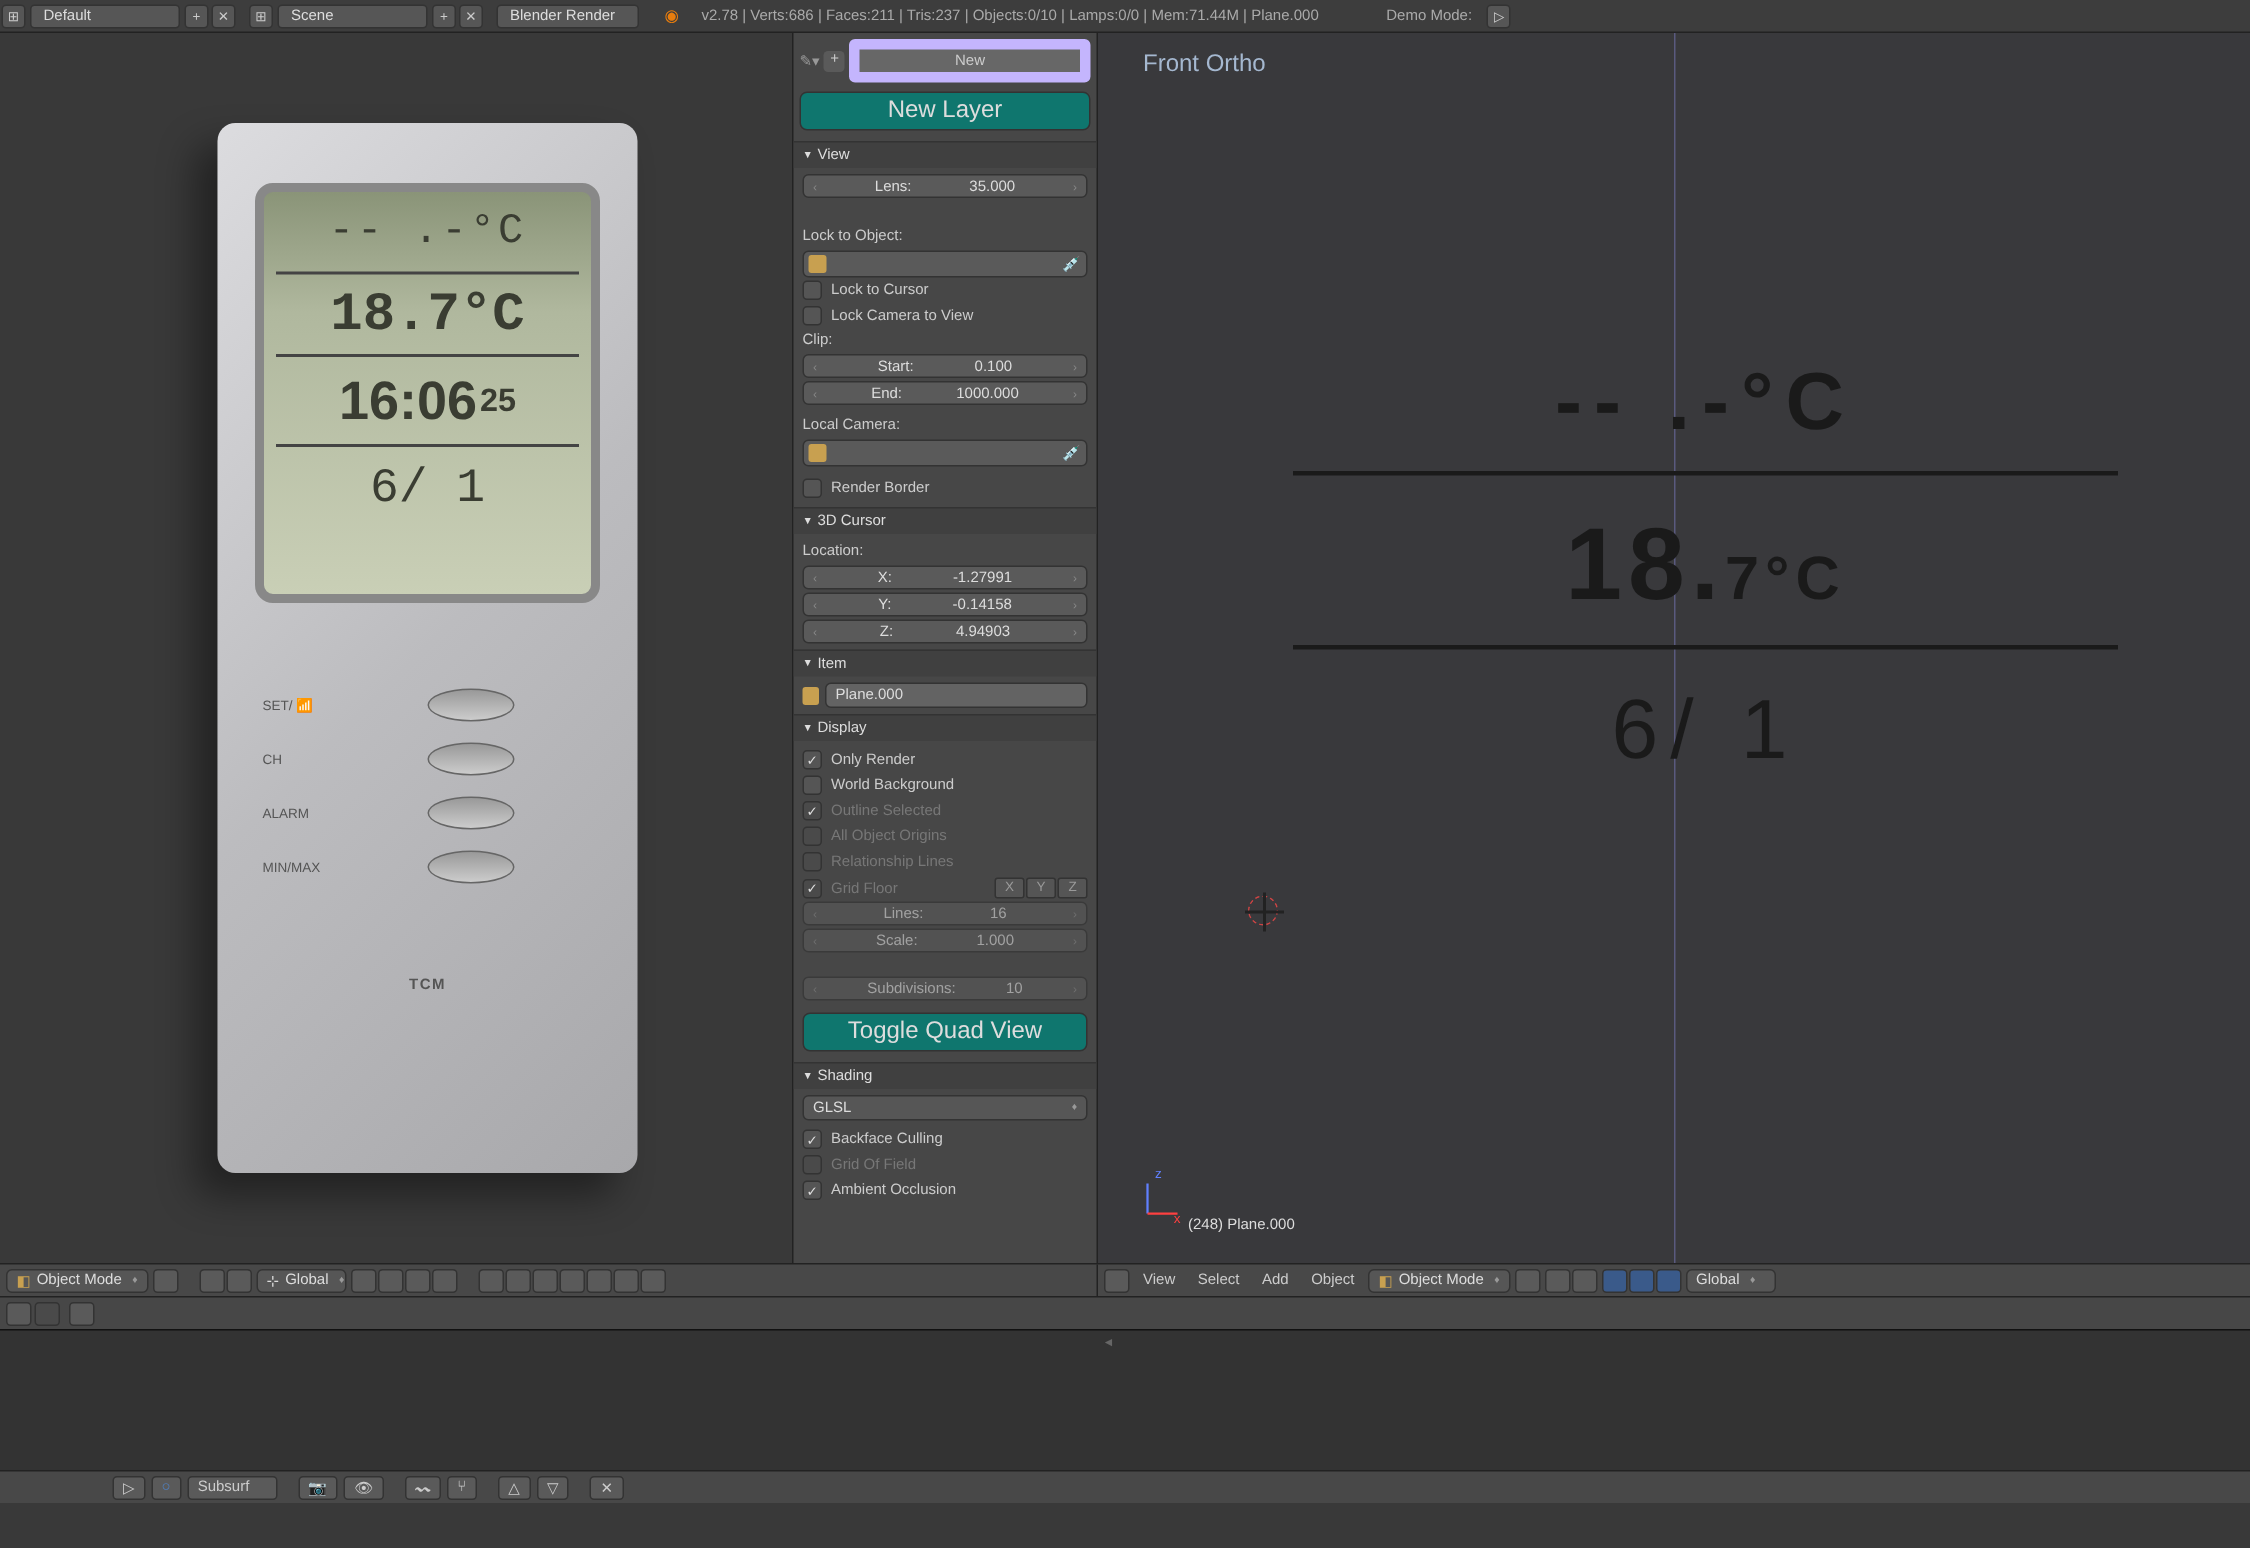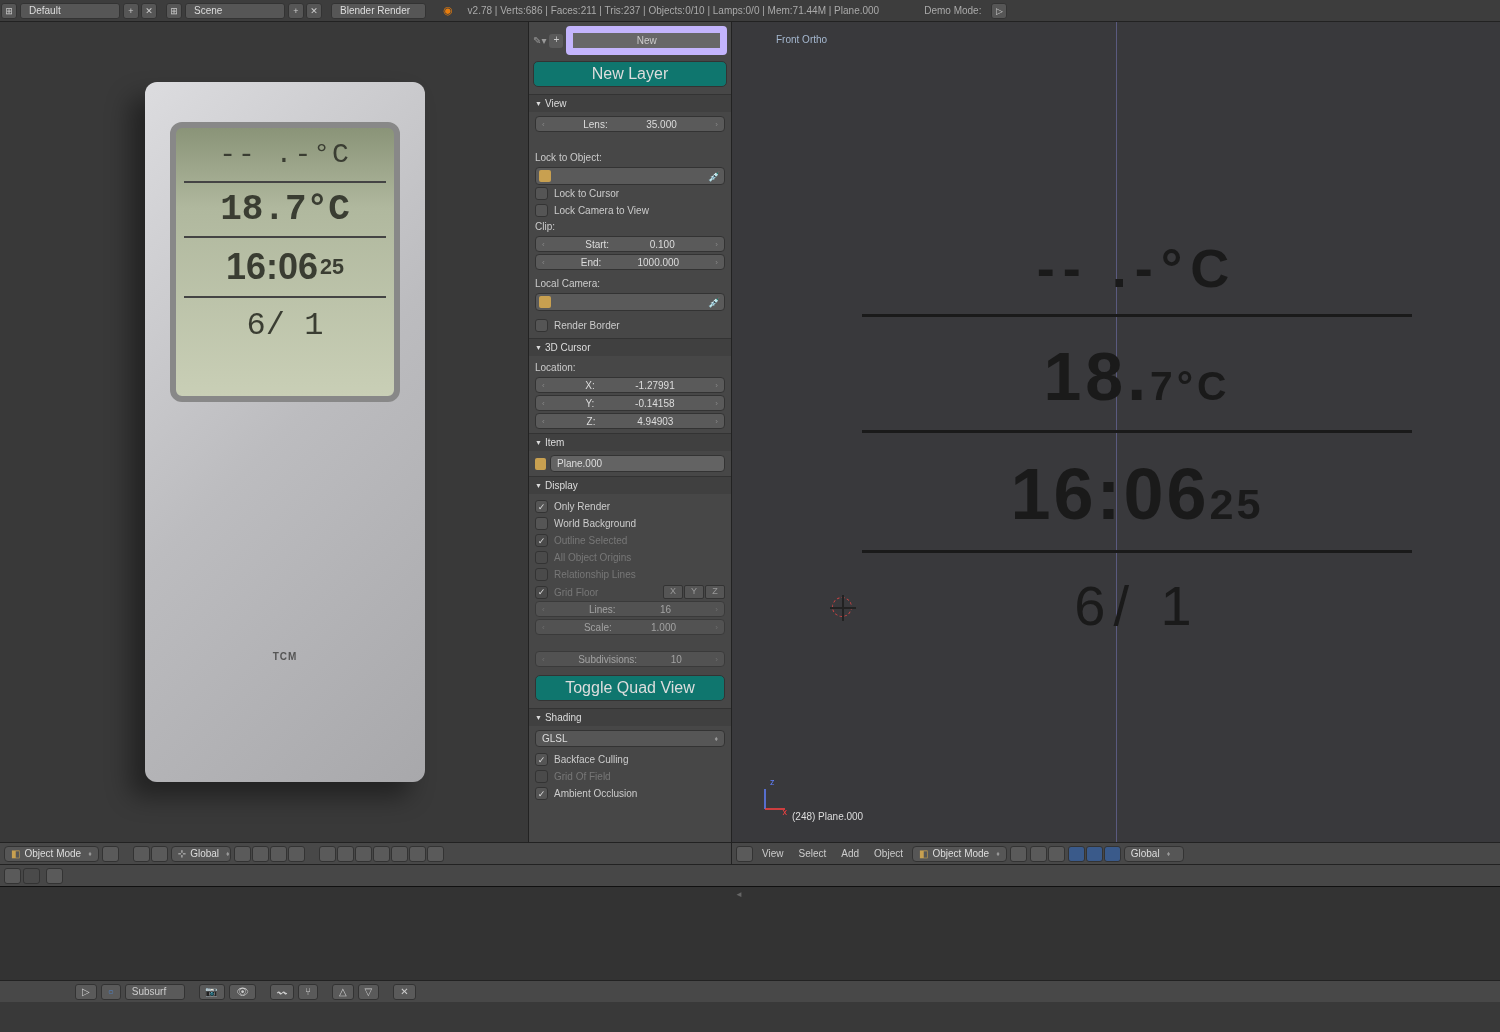--- a/index.html
+++ b/index.html
@@ -53,21 +53,21 @@
 .checkbox-label { font-size: 10px; color: #ccc; }
 .checkbox-label.disabled { color: #777; }
 .axis-btns { display: flex; gap: 1px; margin-left: auto; }
 .axis-btn { width: 20px; height: 14px; background: #555; border: 1px solid #333; font-size: 9px; color: #999; text-align: center; border-radius: 2px; }
 .dropdown-field { background: #565656; border: 1px solid #333; border-radius: 4px; padding: 2px 6px; font-size: 10px; color: #ddd; width: 100%; display: flex; justify-content: space-between; align-items: center; height: 17px; }
 .dropdown-field::after { content: '♦'; font-size: 7px; color: #999; }
 .big-button { background: #0f766e; border: 1px solid #333; border-radius: 5px; text-align: center; padding: 3px 0; font-size: 16px; color: #ddd; width: 100%; margin: 3px 0; }
 
 
 .viewport-right { flex: 1; background: #39393c; position: relative; overflow: hidden; }
-.view-label { position: absolute; top: 12px; left: 44px; color: #a5b8d0; font-size: 10px; }
+.view-label { position: absolute; top: 12px; left: 30px; color: #a5b8d0; font-size: 16px; }
 .grid-v { position: absolute; top: 0; bottom: 0; left: 50%; width: 1px; background: #5a5a7f; }
 .seg-display { position: absolute; top: 215px; left: 130px; width: 550px; color: #1a1a1a; font-family: 'Courier New', monospace; }
 .seg-row { border-bottom: 3px solid #1a1a1a; margin-bottom: 20px; padding-bottom: 15px; text-align: center; }
 .seg-row.r1 { font-size: 54px; letter-spacing: 8px; font-weight: bold; }
 .seg-row.r2 { font-size: 68px; letter-spacing: 4px; font-weight: bold; }
 .seg-row.r3 { font-size: 72px; letter-spacing: 3px; font-weight: bold; }
 .seg-row.r4 { font-size: 56px; letter-spacing: 8px; border-bottom: none; }
 .seg-small { font-size: 0.6em; }
 .cursor3d { position: absolute; top: 575px; left: 100px; width: 20px; height: 20px; border: 1px dashed #c44; border-radius: 50%; }
 .cursor3d::before, .cursor3d::after { content: ''; position: absolute; background: #222; }
@@ -129,20 +129,38 @@
       <div class="thermo-base"></div>
       <div class="thermo-screen">
         <div class="thermo-line row1">-- .-°C</div>
         <div class="thermo-line row2">18.7°C</div>
         <div class="thermo-line row3">
             <span>16:06</span>
             <span style="font-size:0.6em;margin-left:2px">25</span>
           </div>
         <div class="thermo-line row4">6/ 1</div>
       </div>
+      <div class="thermo-btn-group">
+        <div class="thermo-btn-row">
+            <span class="thermo-label">SET/ 📶</span>
+            <div class="thermo-oval"></div>
+          </div>
+        <div class="thermo-btn-row">
+            <span class="thermo-label">CH</span>
+            <div class="thermo-oval"></div>
+          </div>
+        <div class="thermo-btn-row">
+            <span class="thermo-label">ALARM</span>
+            <div class="thermo-oval"></div>
+          </div>
+        <div class="thermo-btn-row">
+            <span class="thermo-label">MIN/MAX</span>
+            <div class="thermo-oval"></div>
+          </div>
+      </div>
       <div class="thermo-logo">TCM</div>
     </div>
   </div>
 
   <div class="props-panel">
     <div class="panel-top-btns">
       <span style="font-size:10px;color:#999">✎▾</span>
       <span style="width:14px;height:14px;background:#5a5a5a;border-radius:3px;text-align:center;font-size:10px">+</span>
       <span class="panel-newbtn">New</span>
     </div>
@@ -297,21 +315,20 @@
         </div>
     </div>
   </div>
 
   <div class="viewport-right">
     <div class="view-label">Front Ortho</div>
     <div class="grid-v"></div>
     <div class="seg-display">
       <div class="seg-row r1">-- .-°C</div>
       <div class="seg-row r2"><span>18.</span><span class="seg-small">7°C</span></div>
-      <div class="seg-row r3"><span>16:06</span><span class="seg-small">25</span></div>
       <div class="seg-row r4">6/ 1</div>
     </div>
     <div class="cursor3d"></div>
     <div class="axis-widget">
       <svg width="30" height="30">
           <line x1="8" y1="22" x2="8" y2="2" stroke="#6080ff" stroke-width="1.5"></line>
           <line x1="8" y1="22" x2="28" y2="22" stroke="#ff4040" stroke-width="1.5"></line>
         </svg>
       <span class="ax z">z</span><span class="ax x">x</span>
     </div>

